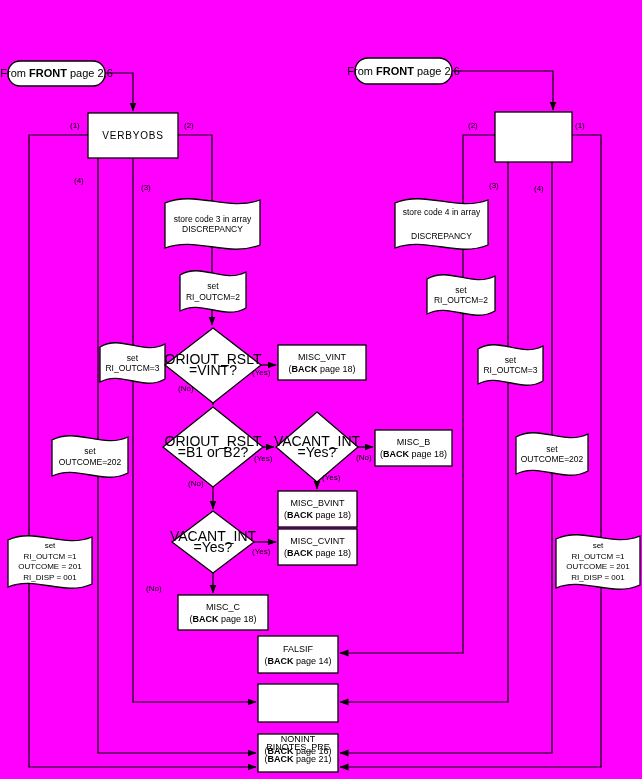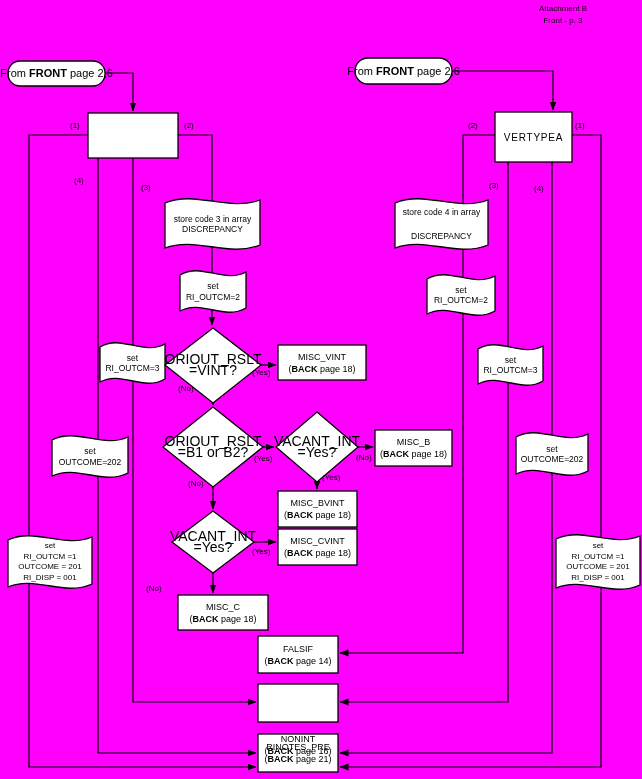--- a/index.html
+++ b/index.html
@@ -95,33 +95,29 @@
       <rect x="375" y="430" width="77" height="36"></rect>
       <rect x="278" y="491" width="79" height="36"></rect>
       <rect x="278" y="529" width="79" height="36"></rect>
       <rect x="178" y="595" width="90" height="35"></rect>
       <rect x="258" y="636" width="80" height="37"></rect>
       <rect x="258" y="684" width="80" height="38"></rect>
       <rect x="258" y="734" width="80" height="38"></rect>
     </g>
   </svg>
 
-  <div class="hdr" style="left:515px;top:3px;width:96px;">
-    <div>Attachment B</div>
-    <div>Front - p. 3</div>
-  </div>
 
   <div class="lbl term" style="left:8px;top:61px;width:97px;height:25px;">
     <div class="row"><span>From </span><b>FRONT</b><span> page 2,6</span></div>
   </div>
   <div class="lbl term" style="left:355px;top:58px;width:97px;height:26px;">
     <div class="row"><span>From </span><b>FRONT</b><span> page 2,6</span></div>
   </div>
 
-  <div class="lbl proc" style="left:495px;top:112px;width:77px;height:50px;">VERTYPEA</div>
+  <div class="lbl proc" style="left:88px;top:113px;width:90px;height:45px;">VERBYOBS</div>
 
   <div class="lbl doc" style="left:165px;top:199px;width:95px;height:50px;">
     <div>store code 3 in array</div>
     <div>DISCREPANCY</div>
   </div>
   <div class="lbl doc" style="left:180px;top:271px;width:66px;height:41px;">
     <div>set</div>
     <div>RI_OUTCM=2</div>
   </div>
   <div class="lbl doc" style="left:100px;top:343px;width:65px;height:40px;">

